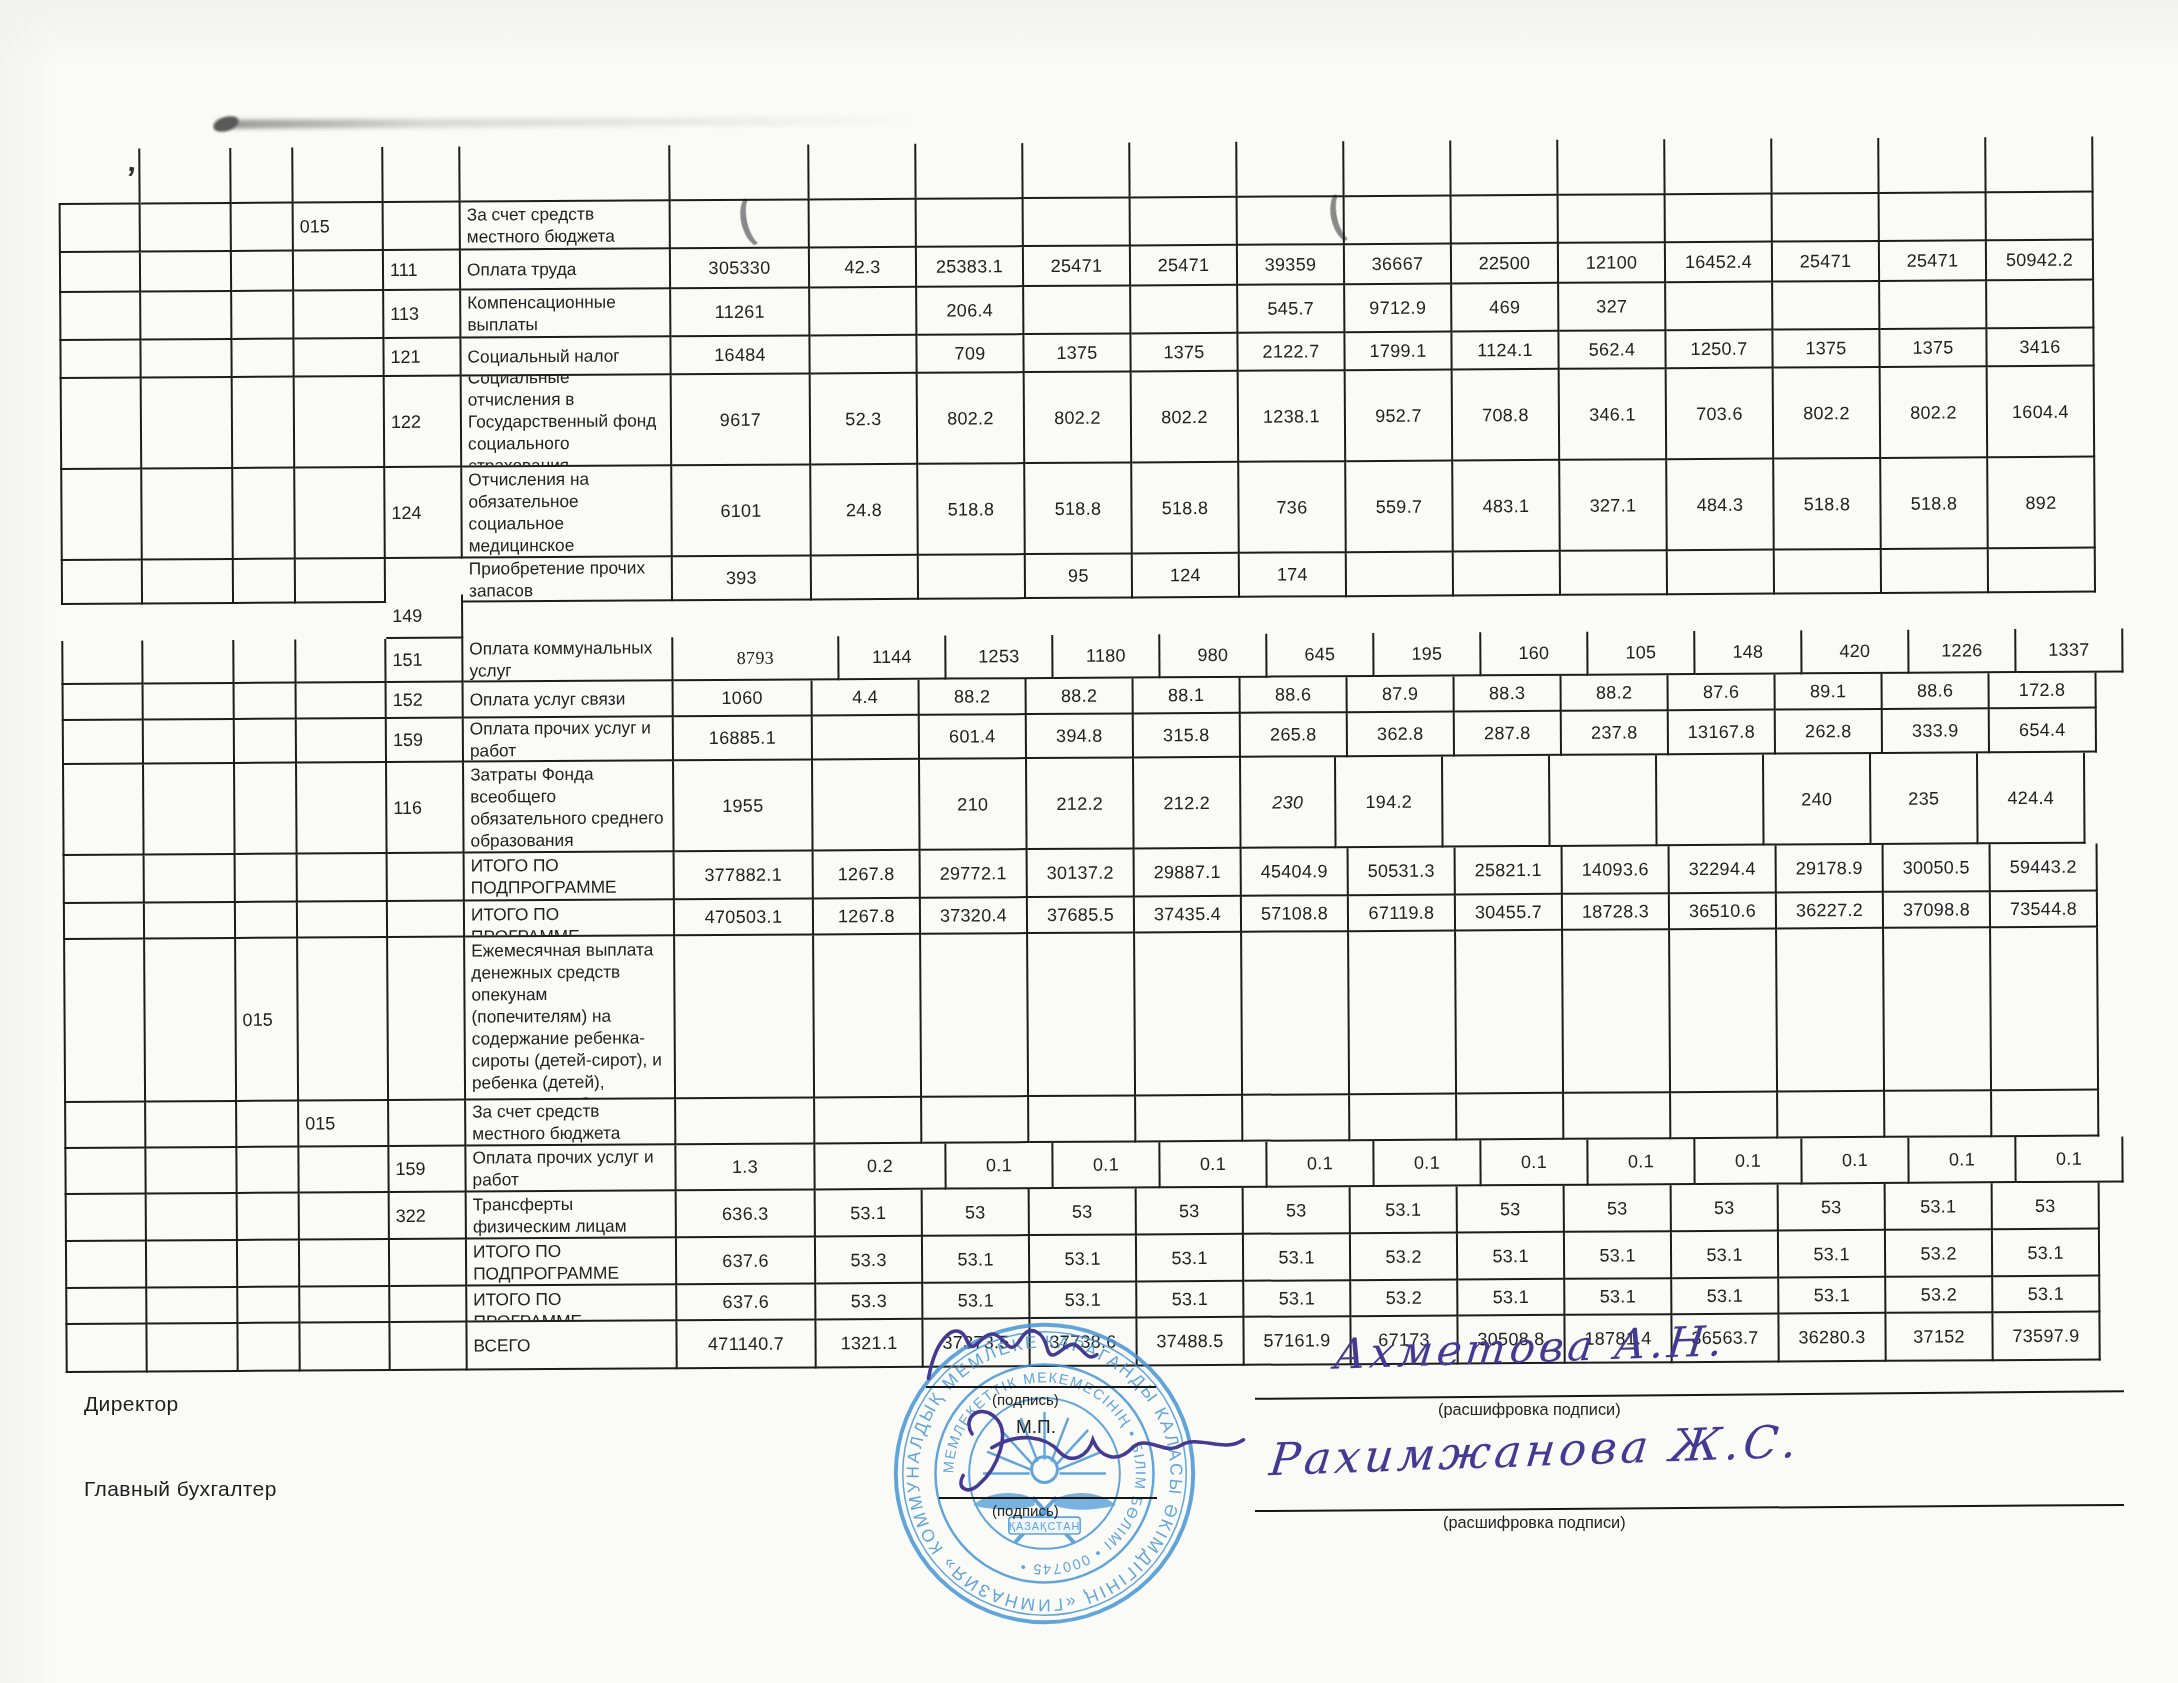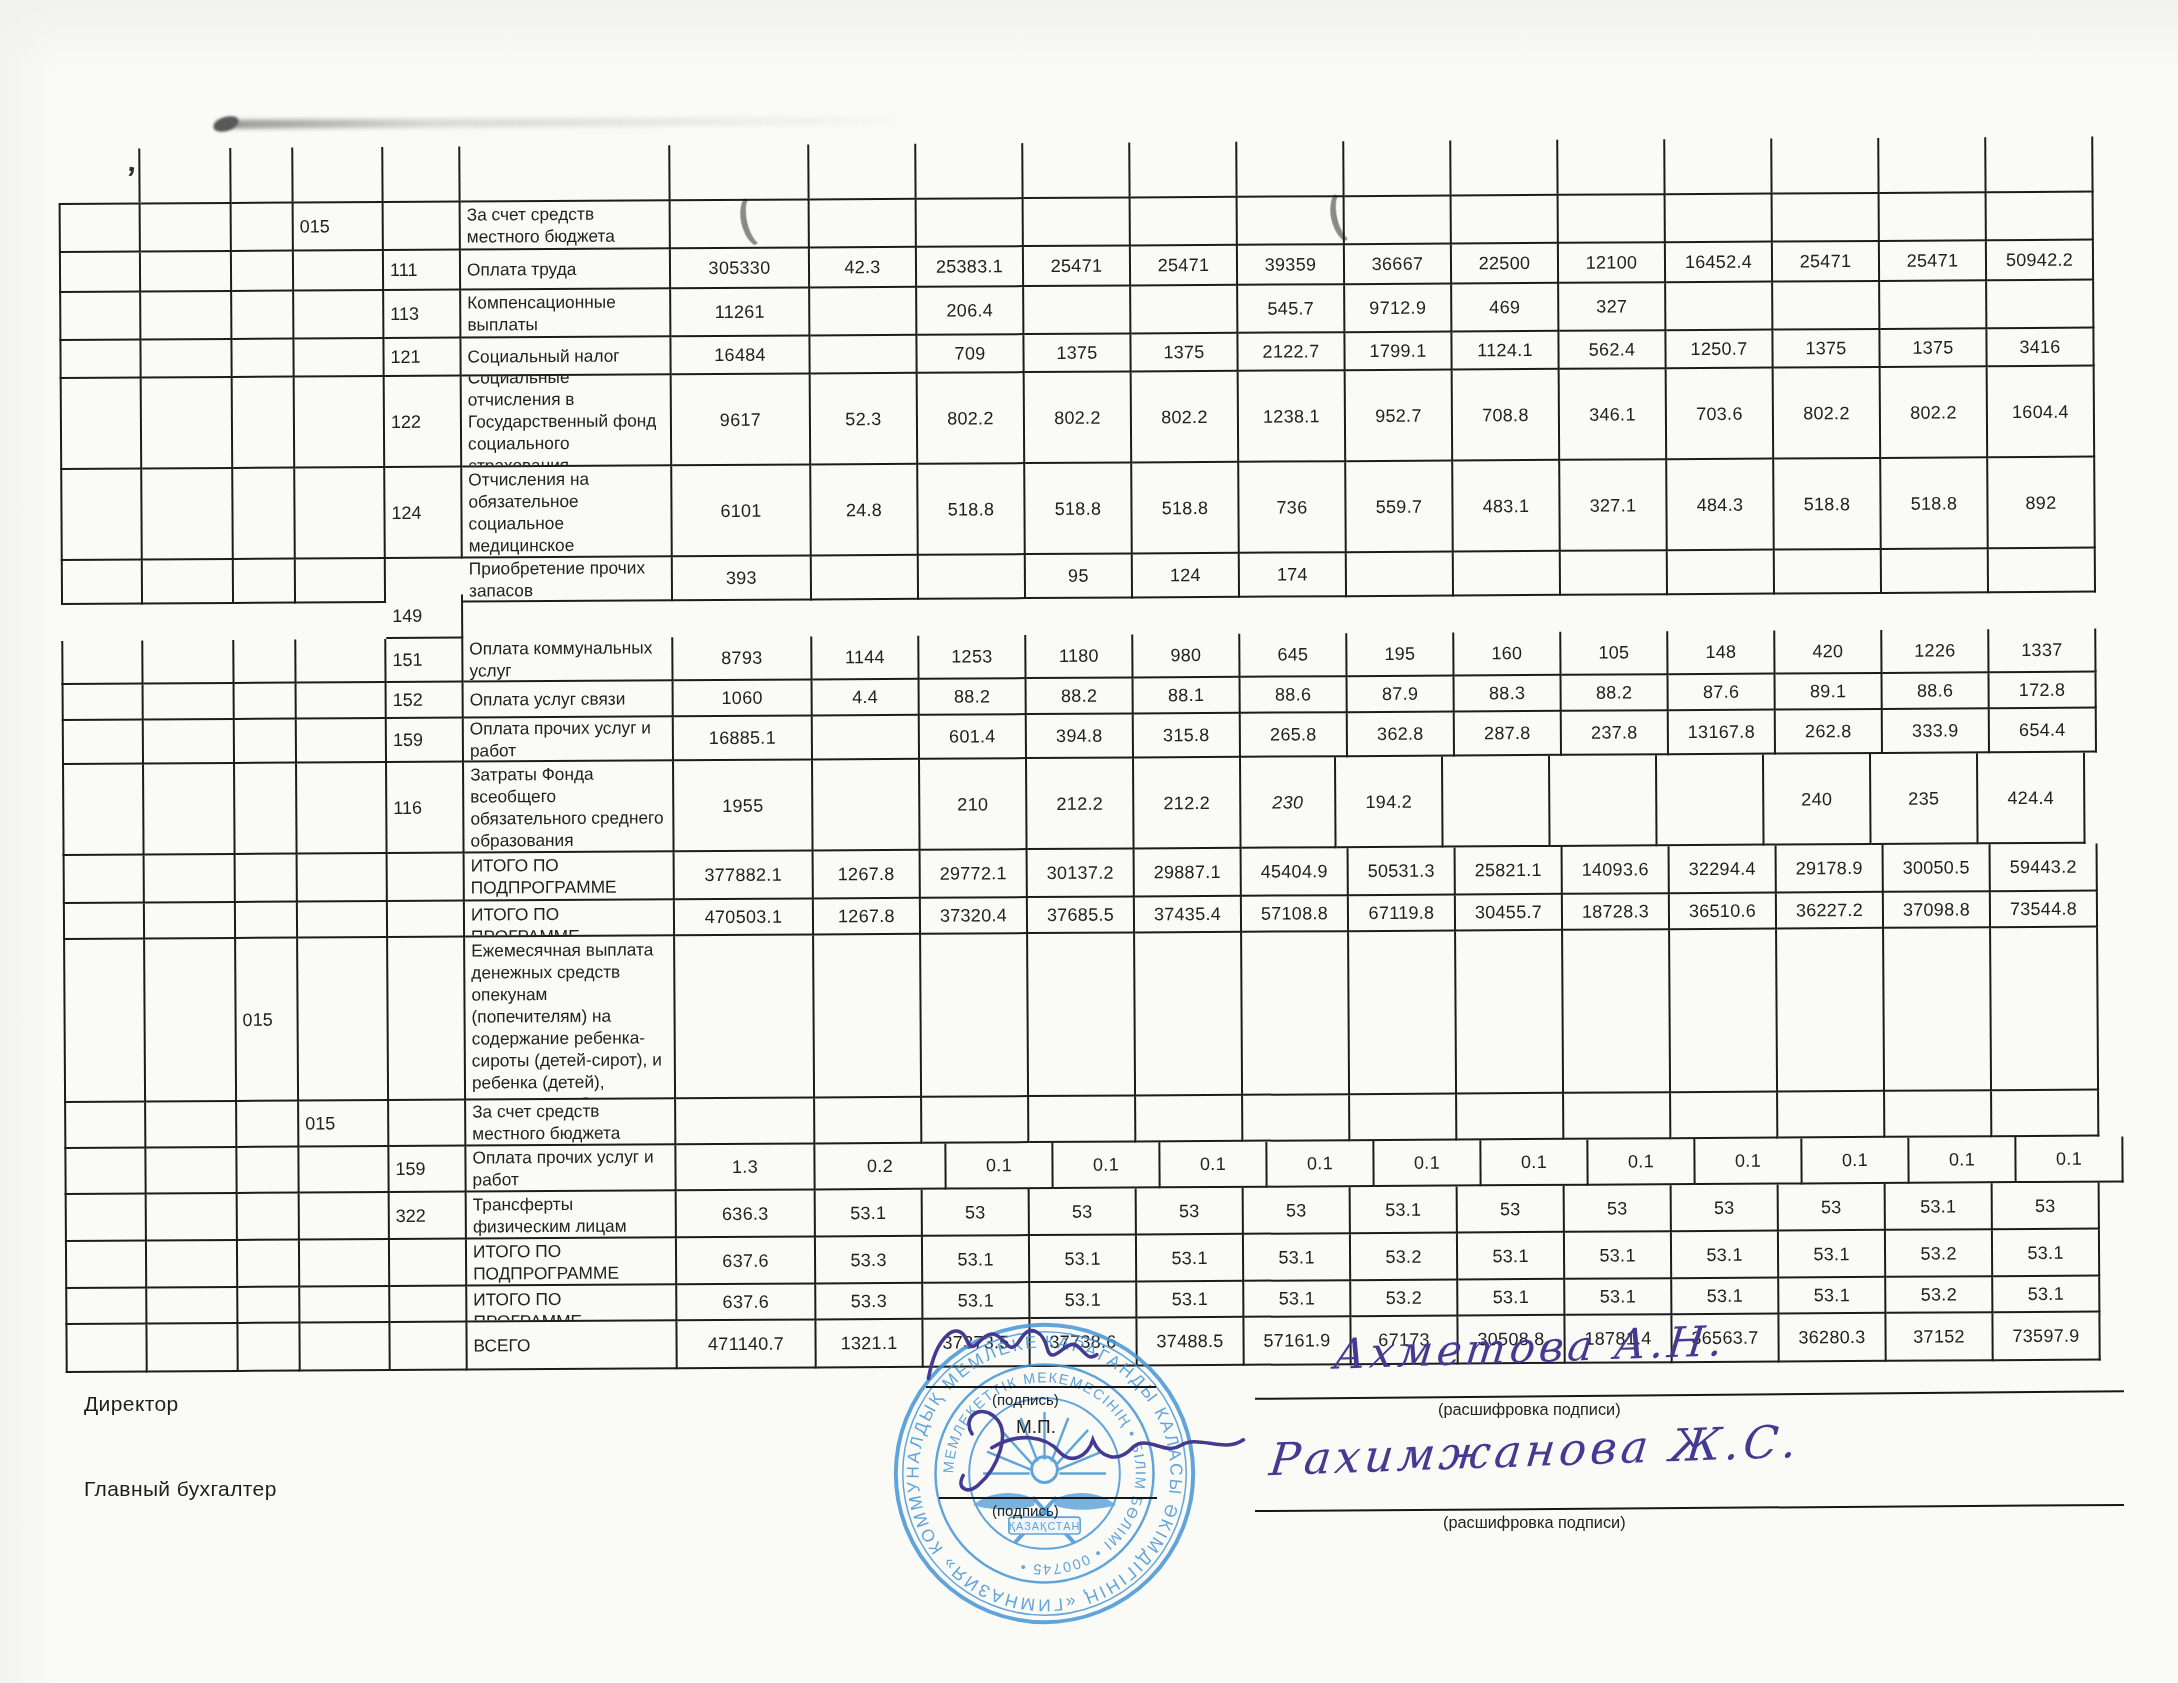--- a/index.html
+++ b/index.html
@@ -419,21 +419,21 @@
       <div class="cell code-cell col-first" style="width: 82px; height: 44px;"></div>
       <div class="cell code-cell" style="width: 91px; height: 44px;"></div>
       <div class="cell code-cell" style="width: 62px; height: 44px;"></div>
       <div class="cell code-cell" style="width: 90px; height: 44px;"></div>
       <div class="cell code-cell" style="width: 77px; height: 44px;">
         <span>151</span>
       </div>
       <div class="cell name-cell" style="width: 210px; height: 44px;">
         <span>Оплата коммунальных услуг</span>
       </div>
-      <div class="cell num-cell" style="width: 139px; height: 44px;">
+      <div class="cell num-cell" style="width: 166px; height: 44px; font-family: Liberation Serif, serif;">
         <span>8793</span>
       </div>
       <div class="cell num-cell" style="width: 107px; height: 44px;">
         <span>1144</span>
       </div>
       <div class="cell num-cell" style="width: 107px; height: 44px;">
         <span>1253</span>
       </div>
       <div class="cell num-cell" style="width: 107px; height: 44px;">
         <span>1180</span>

